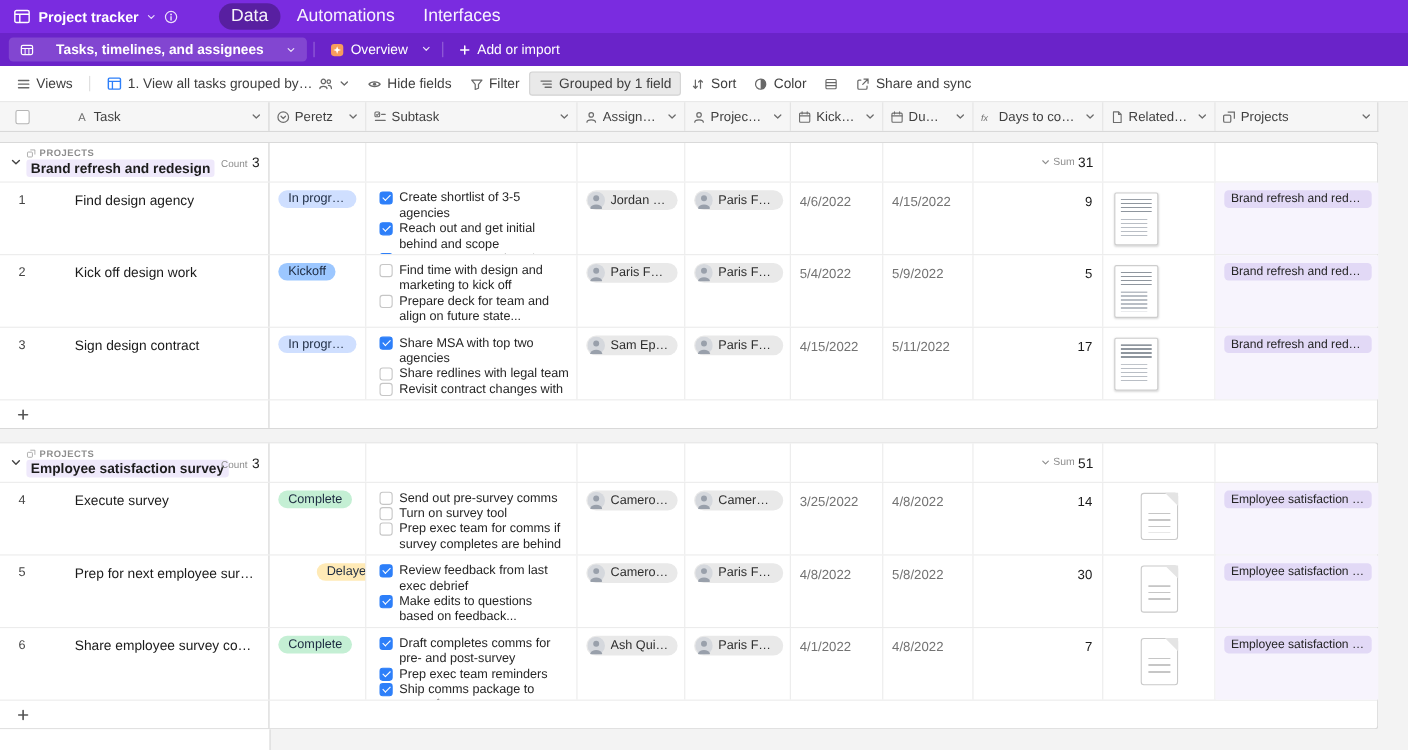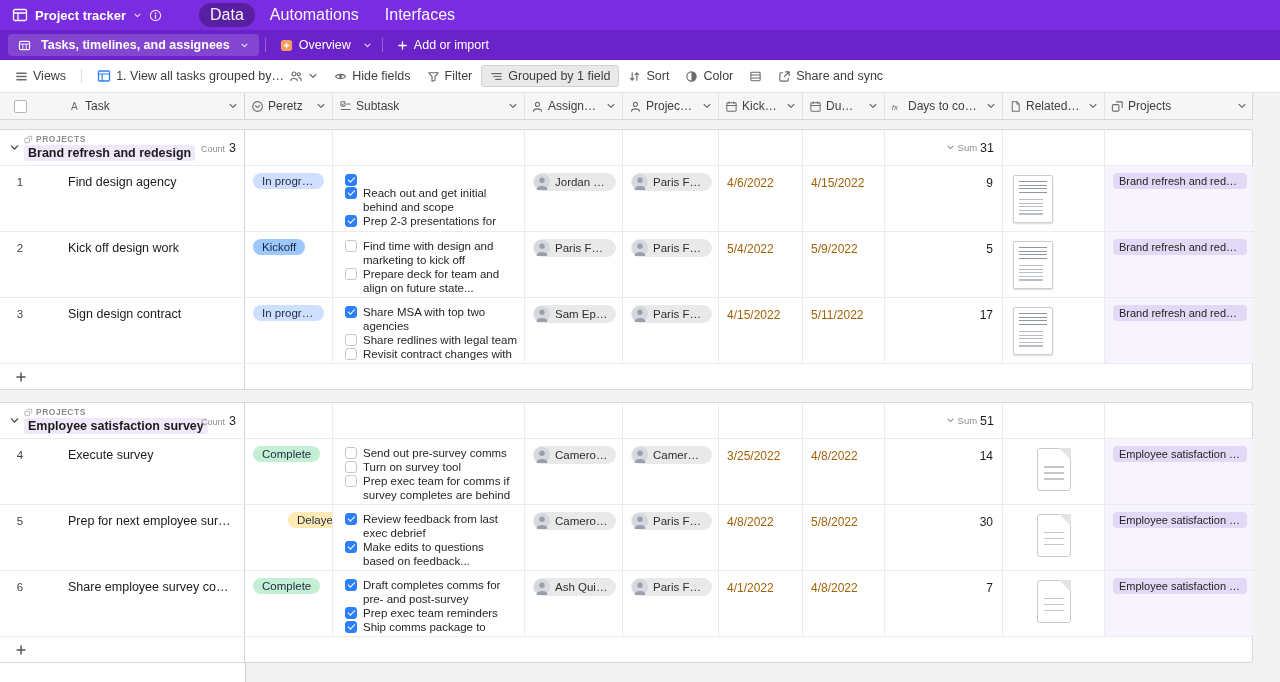--- a/index.html
+++ b/index.html
@@ -15,21 +15,21 @@
   .topbar{height:30px;background:var(--topbar,#7a2ce0);display:flex;align-items:center;
           padding:0 12px;color:#fff;gap:7px;flex:none}
   .tb-title{font-size:13px;font-weight:700;white-space:nowrap}
   .tb-tabs{display:flex;align-items:center;gap:4px;margin-left:30px}
   .tb-tab{font-size:16px;padding:3px 11px;border-radius:999px;color:rgba(255,255,255,.95);cursor:pointer;white-space:nowrap}
   .tb-tab.active{background:rgba(0,0,0,.28)}
 
   
   .tablebar{height:30px;background:var(--tablebar,#6a23c9);display:flex;align-items:center;
             padding:0 8px;color:#fff;flex:none}
-  .tt-pill{display:flex;align-items:center;gap:10px;background:rgba(255,255,255,.16);
+  .tt-pill{display:flex;align-items:center;gap:20px;background:rgba(255,255,255,.16);
            border-radius:4px;padding:4px 10px;font-size:12.5px;font-weight:600;cursor:pointer;white-space:nowrap}
   .tt-item{display:flex;align-items:center;gap:6px;font-size:12.5px;padding:4px 8px;border-radius:3px;cursor:pointer;white-space:nowrap}
   .tt-chev{padding:4px 4px;cursor:pointer}
   .tt-sep{width:1px;height:14px;background:rgba(255,255,255,.3);margin:0 6px}
 
   
   .toolbar{height:32px;background:#fff;display:flex;align-items:center;padding:0 8px;gap:2px;
            border-bottom:1px solid #e4e4e4;color:#3e3e3e;flex:none}
   .tb-btn{display:flex;align-items:center;gap:5px;padding:4px 7px;border-radius:3px;font-size:12.5px;
           cursor:pointer;white-space:nowrap}
@@ -91,21 +91,21 @@
   .cb{flex:none;width:12px;height:12px;margin-top:1px;border:1.5px solid #c6c6c6;border-radius:3px;
       background:#fff;box-sizing:border-box;cursor:pointer}
   .cb.checked{background:var(--cbblue,#2d7ff9);border-color:var(--cbblue,#2d7ff9);position:relative}
   .cb.checked::after{content:"";position:absolute;left:1.8px;top:2.2px;width:5.6px;height:3px;
       border-left:1.6px solid #fff;border-bottom:1.6px solid #fff;transform:rotate(-45deg)}
   .c-collab{padding:7px 6px 0 8px}
   .collab{display:inline-flex;align-items:center;gap:5px;max-width:100%;background:#e9e9e9;
           border-radius:999px;padding:1px 8px 1px 1px;box-sizing:border-box}
   .collab .av{width:16px;height:16px;flex:none;display:inline-flex}
   .collab .nm{font-size:11.5px;color:#2e2e2e;white-space:nowrap;overflow:hidden;text-overflow:ellipsis}
-  .c-date{padding-top:10px;font-size:12px;color:#a16207}
+  .c-date{padding-top:10px;font-size:12px;color:#737373}
   .c-days{padding-top:10px;text-align:right;font-size:12px;color:#1b1b1b;padding-right:9px}
   .c-docs{display:flex;align-items:flex-start;padding-top:9px}
   .c-docs.center{justify-content:center}
   .c-proj{background:var(--projbg,#f7f4fd);padding:7px 6px 0 8px}
   .proj-pill{display:inline-block;max-width:100%;background:var(--projpill,#e2d9f6);border-radius:4px;
              padding:2px 6px;font-size:11px;color:#242424;white-space:nowrap;overflow:hidden;
              text-overflow:ellipsis;box-sizing:border-box}
 
   .doc-prev{width:38px;height:46px;background:#fff;border:1px solid #cdcdcd;border-radius:2px;
             box-shadow:0 1px 2px rgba(0,0,0,.15);position:relative;margin-left:2px;cursor:pointer}
@@ -496,20 +496,21 @@
           <div class="gh-cell" style="grid-column: 10;"></div>
           <div class="gh-cell" style="grid-column: 11;"></div>
         </div>
         <div class="g-row" style="grid-template-columns: 40px 205px 88px 192px 98px 96px 84px 82px 118px 102px 148px;">
           <div class="cell c-num">1</div>
           <div class="cell c-task">Find design agency</div>
           <div class="cell c-status"><span class="status-pill" style="background: rgb(207, 223, 255);">In progress</span></div>
           <div class="cell c-subtask">
             <div class="sub-item">
               <span class="cb checked"></span>
+              <span>Create shortlist of 3-5 agencies</span>
             </div>
             <div class="sub-item">
               <span class="cb checked"></span>
               <span>Reach out and get initial behind and scope</span>
             </div>
             <div class="sub-item">
               <span class="cb checked"></span>
               <span>Prep 2-3 presentations for exec ...</span>
             </div>
           </div>

